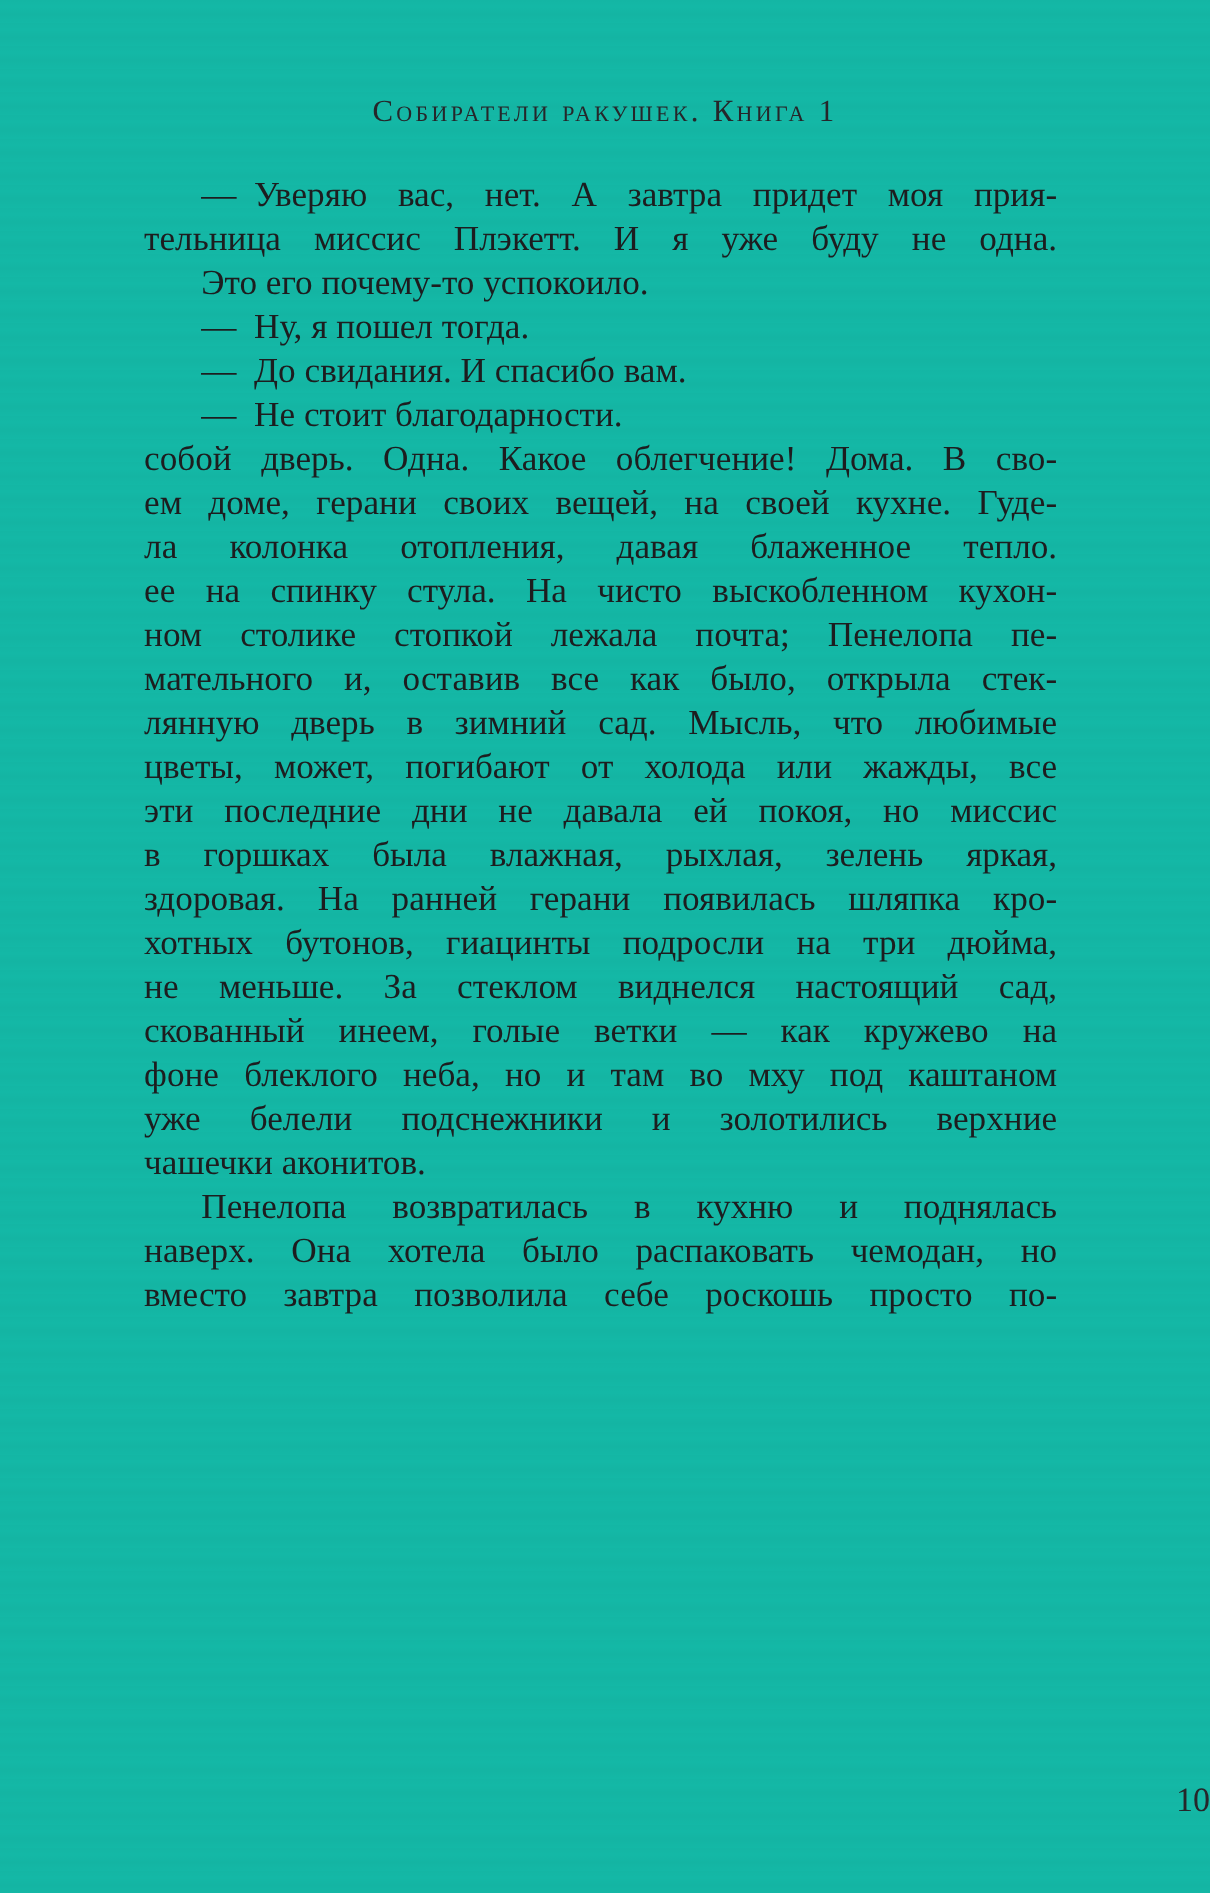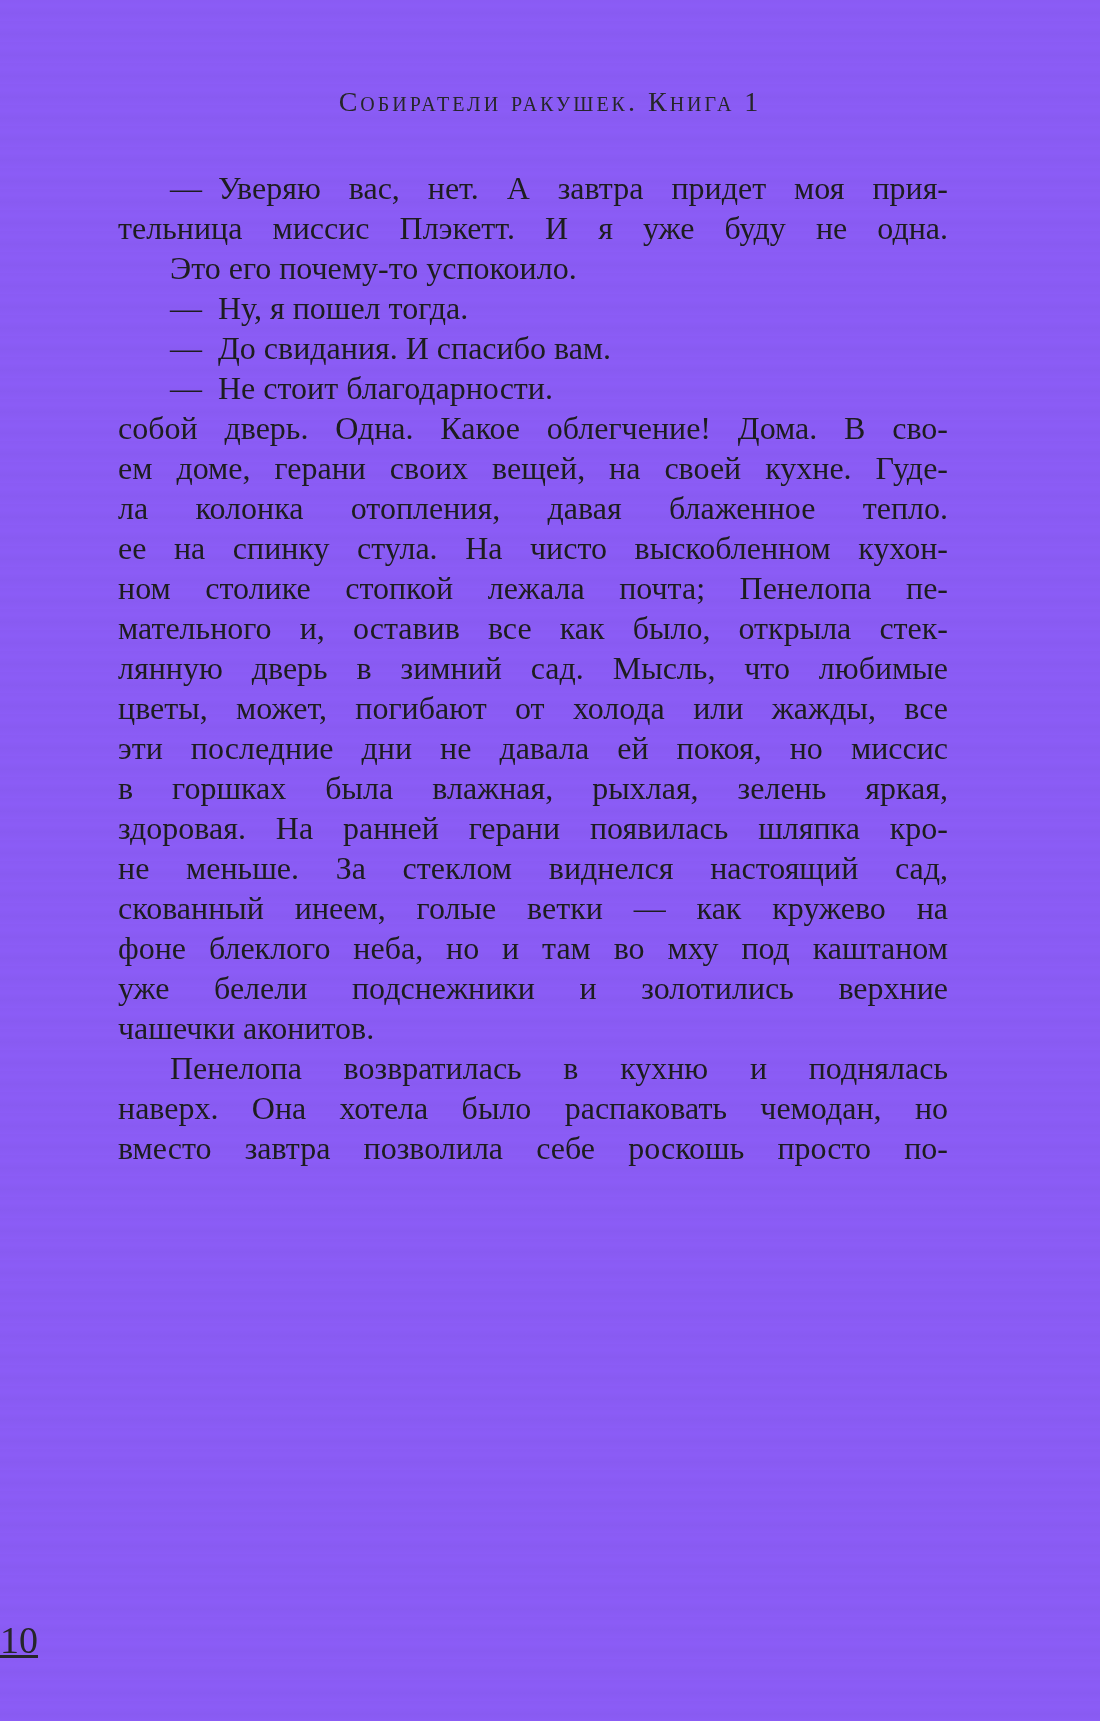--- a/index.html
+++ b/index.html
@@ -41,74 +41,73 @@
     width: 100%;
     text-align: center;
     font-variant: small-caps;
     font-size: 28px;
     letter-spacing: 3px;
     color: #26262a;
   }
   .text-block {
     position: absolute;
     top: 156px;
-    left: 118px;
+    left: 131px;
     width: 830px;
     font-size: 32px;
     line-height: 40px;
-    margin-top: 12px;
   }
   .line {
     height: 40px;
     overflow: hidden;
     text-align: left;
     white-space: normal;
   }
   .line.justify {
     text-align: justify;
     text-align-last: justify;
   }
   .line.indent {
     text-indent: 52px;
   }
   .page-number {
     position: absolute;
     top: 1618px;
     left: 0;
     width: 100%;
-    text-align: left;
-    font-size: 38px;
+    text-align: right;
+    font-size: 31px;
     color: #26262a;
-    text-decoration: underline;
   }
 </style>
 </head>
 <body>
 
-<div class="book-page" style="color: rgb(29, 29, 31); background: #8b5cf6;">
+<div class="book-page" style="color: rgb(29, 29, 31); background: #14b8a6;">
   <div class="running-head">Собиратели ракушек. Книга 1</div>
 
   <div class="text-block">
       <div class="line indent justify">— Уверяю вас, нет. А завтра придет моя прия-</div>
       <div class="line justify">тельница миссис Плэкетт. И я уже буду не одна.</div>
       <div class="line indent">Это его почему-то успокоило.</div>
       <div class="line indent">— Ну, я пошел тогда.</div>
       <div class="line indent">— До свидания. И спасибо вам.</div>
       <div class="line indent">— Не стоит благодарности.</div>
       <div class="line justify">собой дверь. Одна. Какое облегчение! Дома. В сво-</div>
       <div class="line justify">ем доме, герани своих вещей, на своей кухне. Гуде-</div>
       <div class="line justify">ла колонка отопления, давая блаженное тепло.</div>
       <div class="line justify">ее на спинку стула. На чисто выскобленном кухон-</div>
       <div class="line justify">ном столике стопкой лежала почта; Пенелопа пе-</div>
       <div class="line justify">мательного и, оставив все как было, открыла стек-</div>
       <div class="line justify">лянную дверь в зимний сад. Мысль, что любимые</div>
       <div class="line justify">цветы, может, погибают от холода или жажды, все</div>
       <div class="line justify">эти последние дни не давала ей покоя, но миссис</div>
       <div class="line justify">в горшках была влажная, рыхлая, зелень яркая,</div>
       <div class="line justify">здоровая. На ранней герани появилась шляпка кро-</div>
+      <div class="line justify">хотных бутонов, гиацинты подросли на три дюйма,</div>
       <div class="line justify">не меньше. За стеклом виднелся настоящий сад,</div>
       <div class="line justify">скованный инеем, голые ветки — как кружево на</div>
       <div class="line justify">фоне блеклого неба, но и там во мху под каштаном</div>
       <div class="line justify">уже белели подснежники и золотились верхние</div>
       <div class="line">чашечки аконитов.</div>
       <div class="line indent justify">Пенелопа возвратилась в кухню и поднялась</div>
       <div class="line justify">наверх. Она хотела было распаковать чемодан, но</div>
       <div class="line justify">вместо завтра позволила себе роскошь просто по-</div>
     </div>
 

